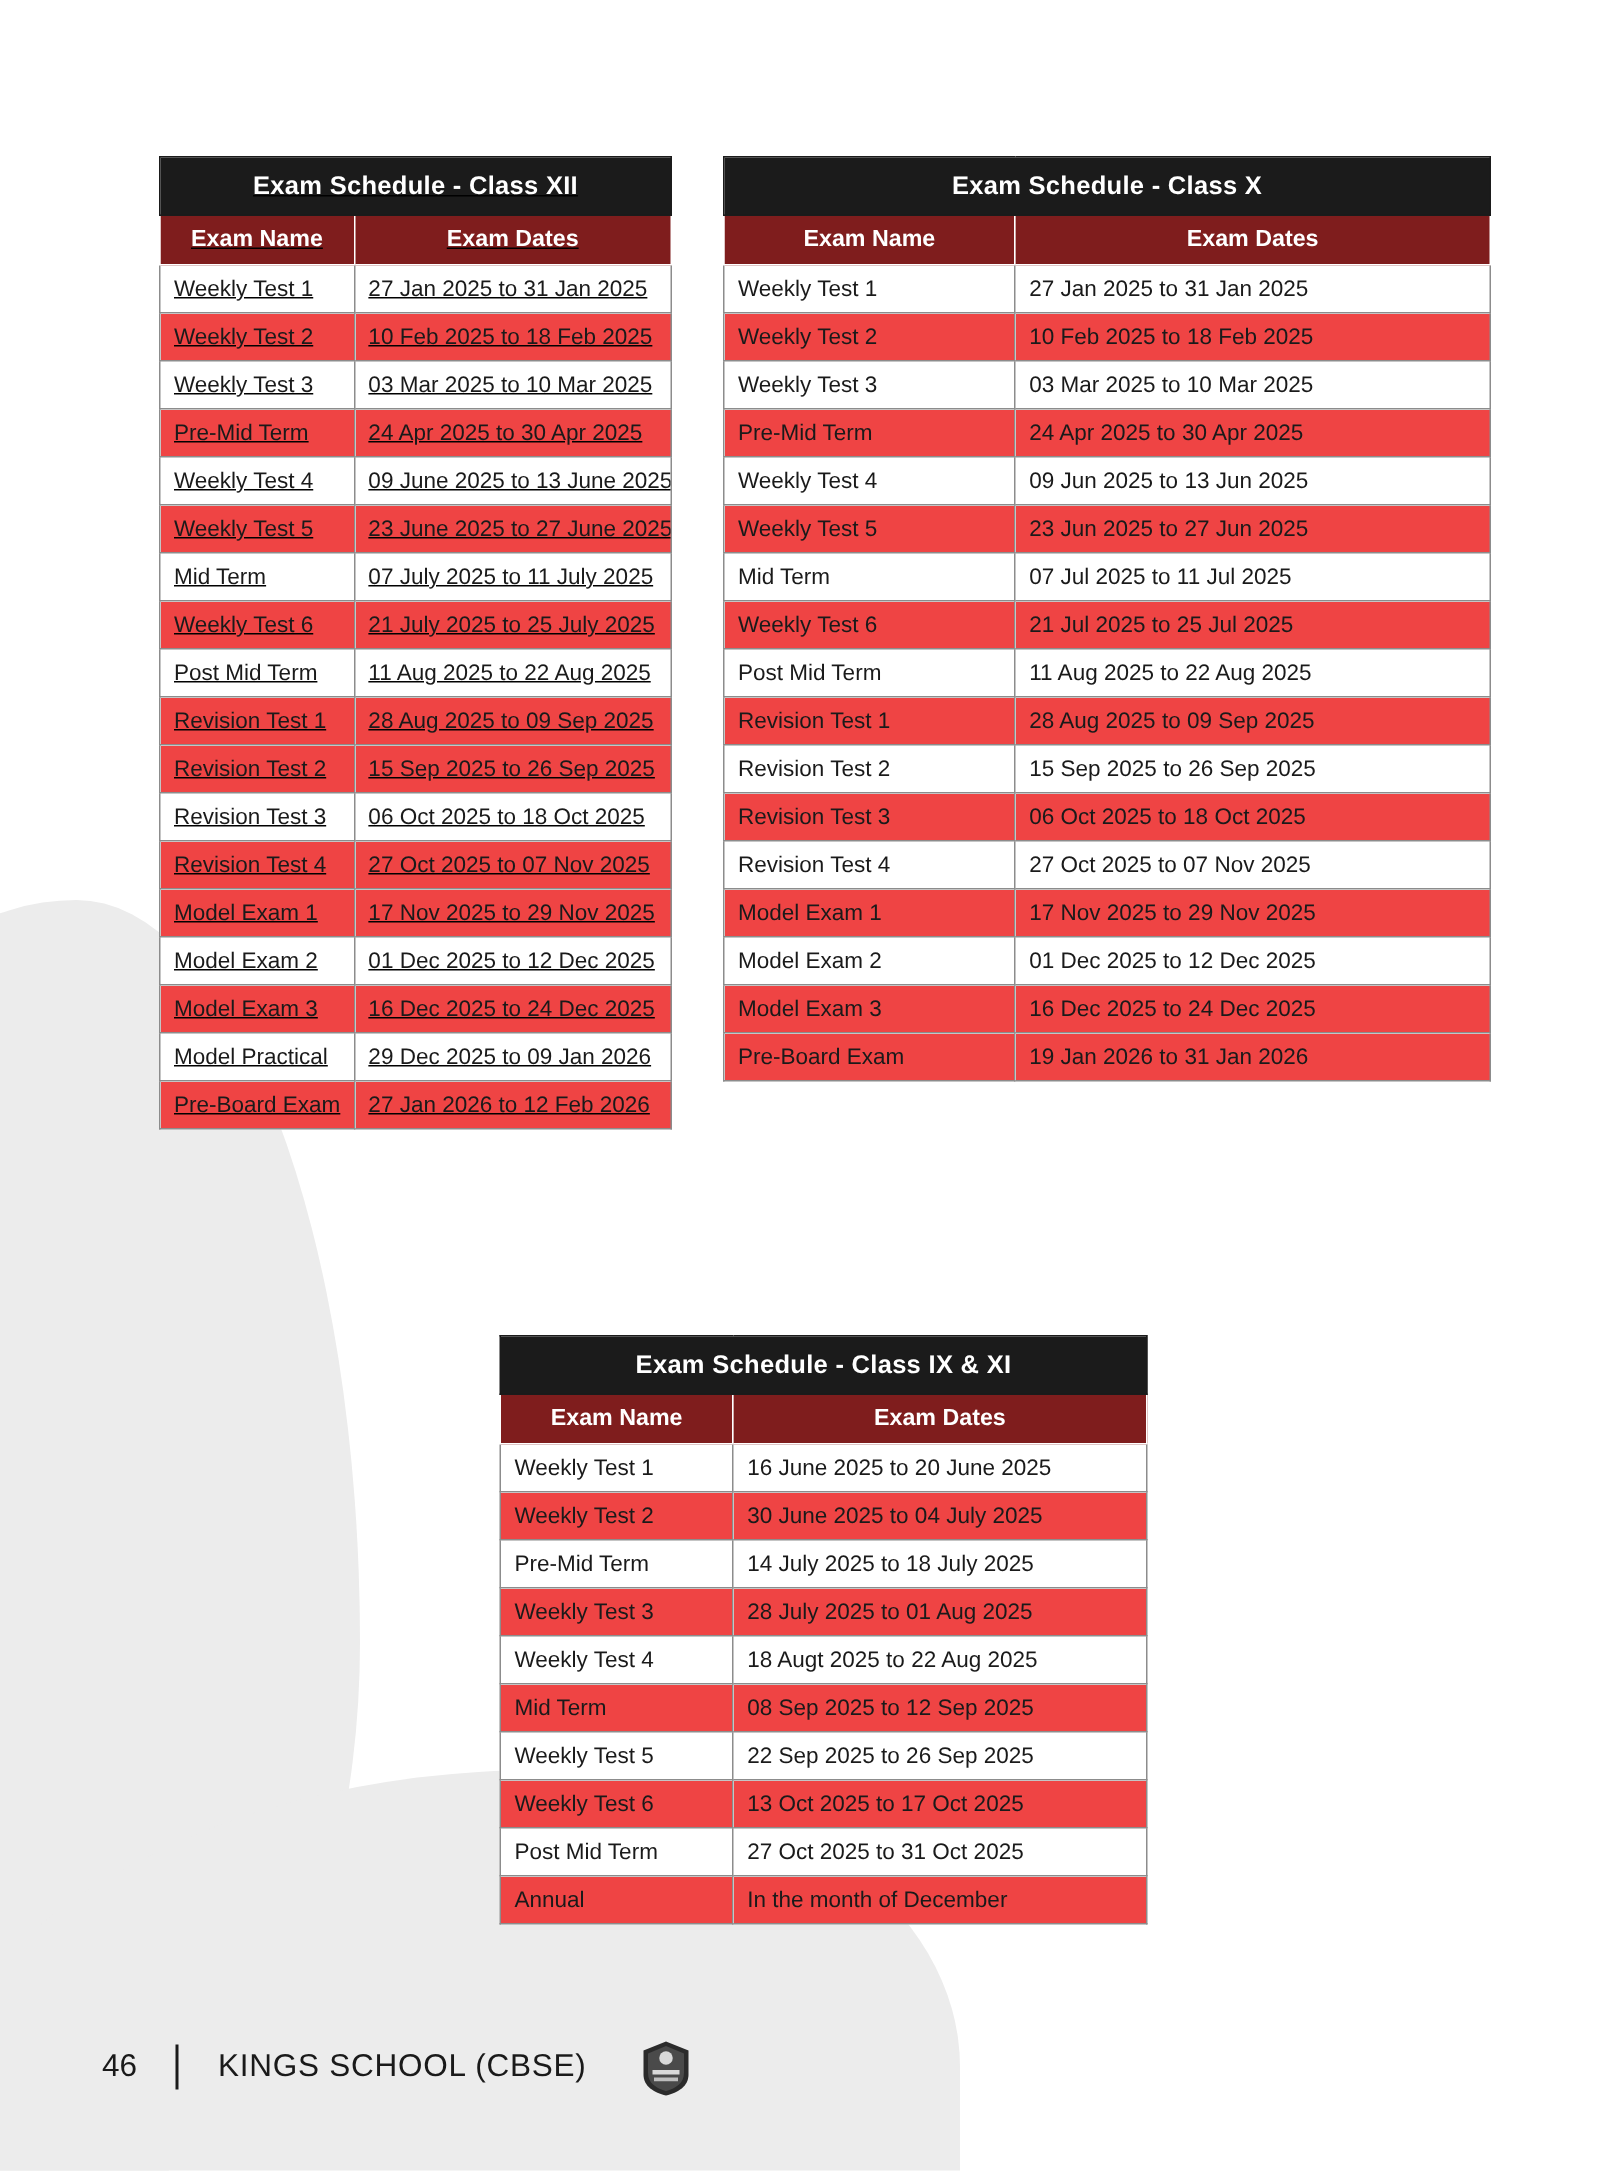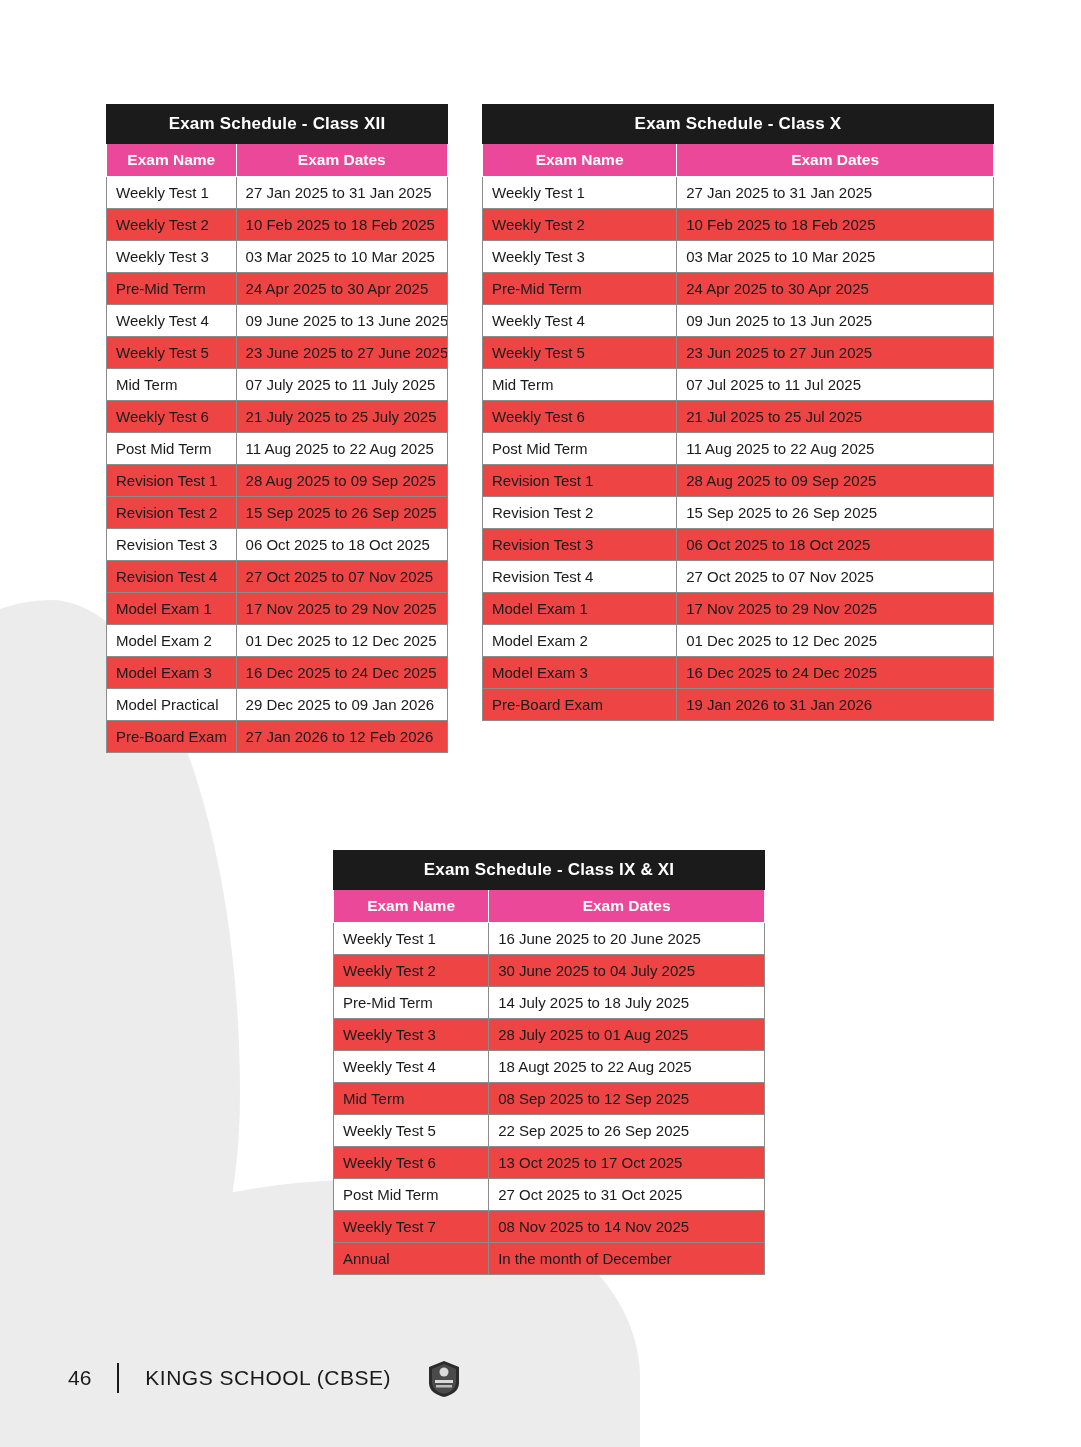--- a/index.html
+++ b/index.html
@@ -53,44 +53,44 @@
     justify-content: space-between;
     align-items: flex-start;
   }
 
   .sched-table {
     border-collapse: collapse;
     table-layout: fixed;
     background: #fff;
   }
 
-  .t-xii { width: 342px; }
+  .t-xii { width: 342px; text-decoration: underline; }
   .t-x   { width: 512px; }
-  .t-ix  { width: 432px; }
+  .t-ix  { width: 432px; margin-top: 40px; }
 
   .table-ix-wrap {
     position: absolute;
     top: 850px;
     left: 333px;
   }
 
   .sched-table caption,
   .title-row th {
     background: #1b1b1b;
     color: #ffffff;
     font-weight: bold;
     font-size: 17px;
     letter-spacing: 0.2px;
     padding: 9px 4px;
     text-align: center;
     border: 1px solid #1b1b1b;
   }
 
   .sched-table .sub-head th {
-    background: #ec4899;
+    background: #7f1d1d;
     color: #ffffff;
     font-weight: bold;
     font-size: 15.5px;
     padding: 7px 4px;
     text-align: center;
     border: 1px solid #ffffff;
   }
 
   .sched-table td {
     border: 1px solid #8c8c8c;
@@ -379,24 +379,20 @@
             <td>Weekly Test 5</td>
             <td>22 Sep 2025 to 26 Sep 2025</td>
           </tr>
         <tr class="alt">
             <td>Weekly Test 6</td>
             <td>13 Oct 2025 to 17 Oct 2025</td>
           </tr>
         <tr>
             <td>Post Mid Term</td>
             <td>27 Oct 2025 to 31 Oct 2025</td>
-          </tr>
-        <tr class="alt">
-            <td>Weekly Test 7</td>
-            <td>08 Nov 2025 to 14 Nov 2025</td>
           </tr>
         <tr class="alt">
             <td>Annual</td>
             <td>In the month of December</td>
           </tr>
       </tbody>
     </table>
   </div>
 
   <div class="footer">

